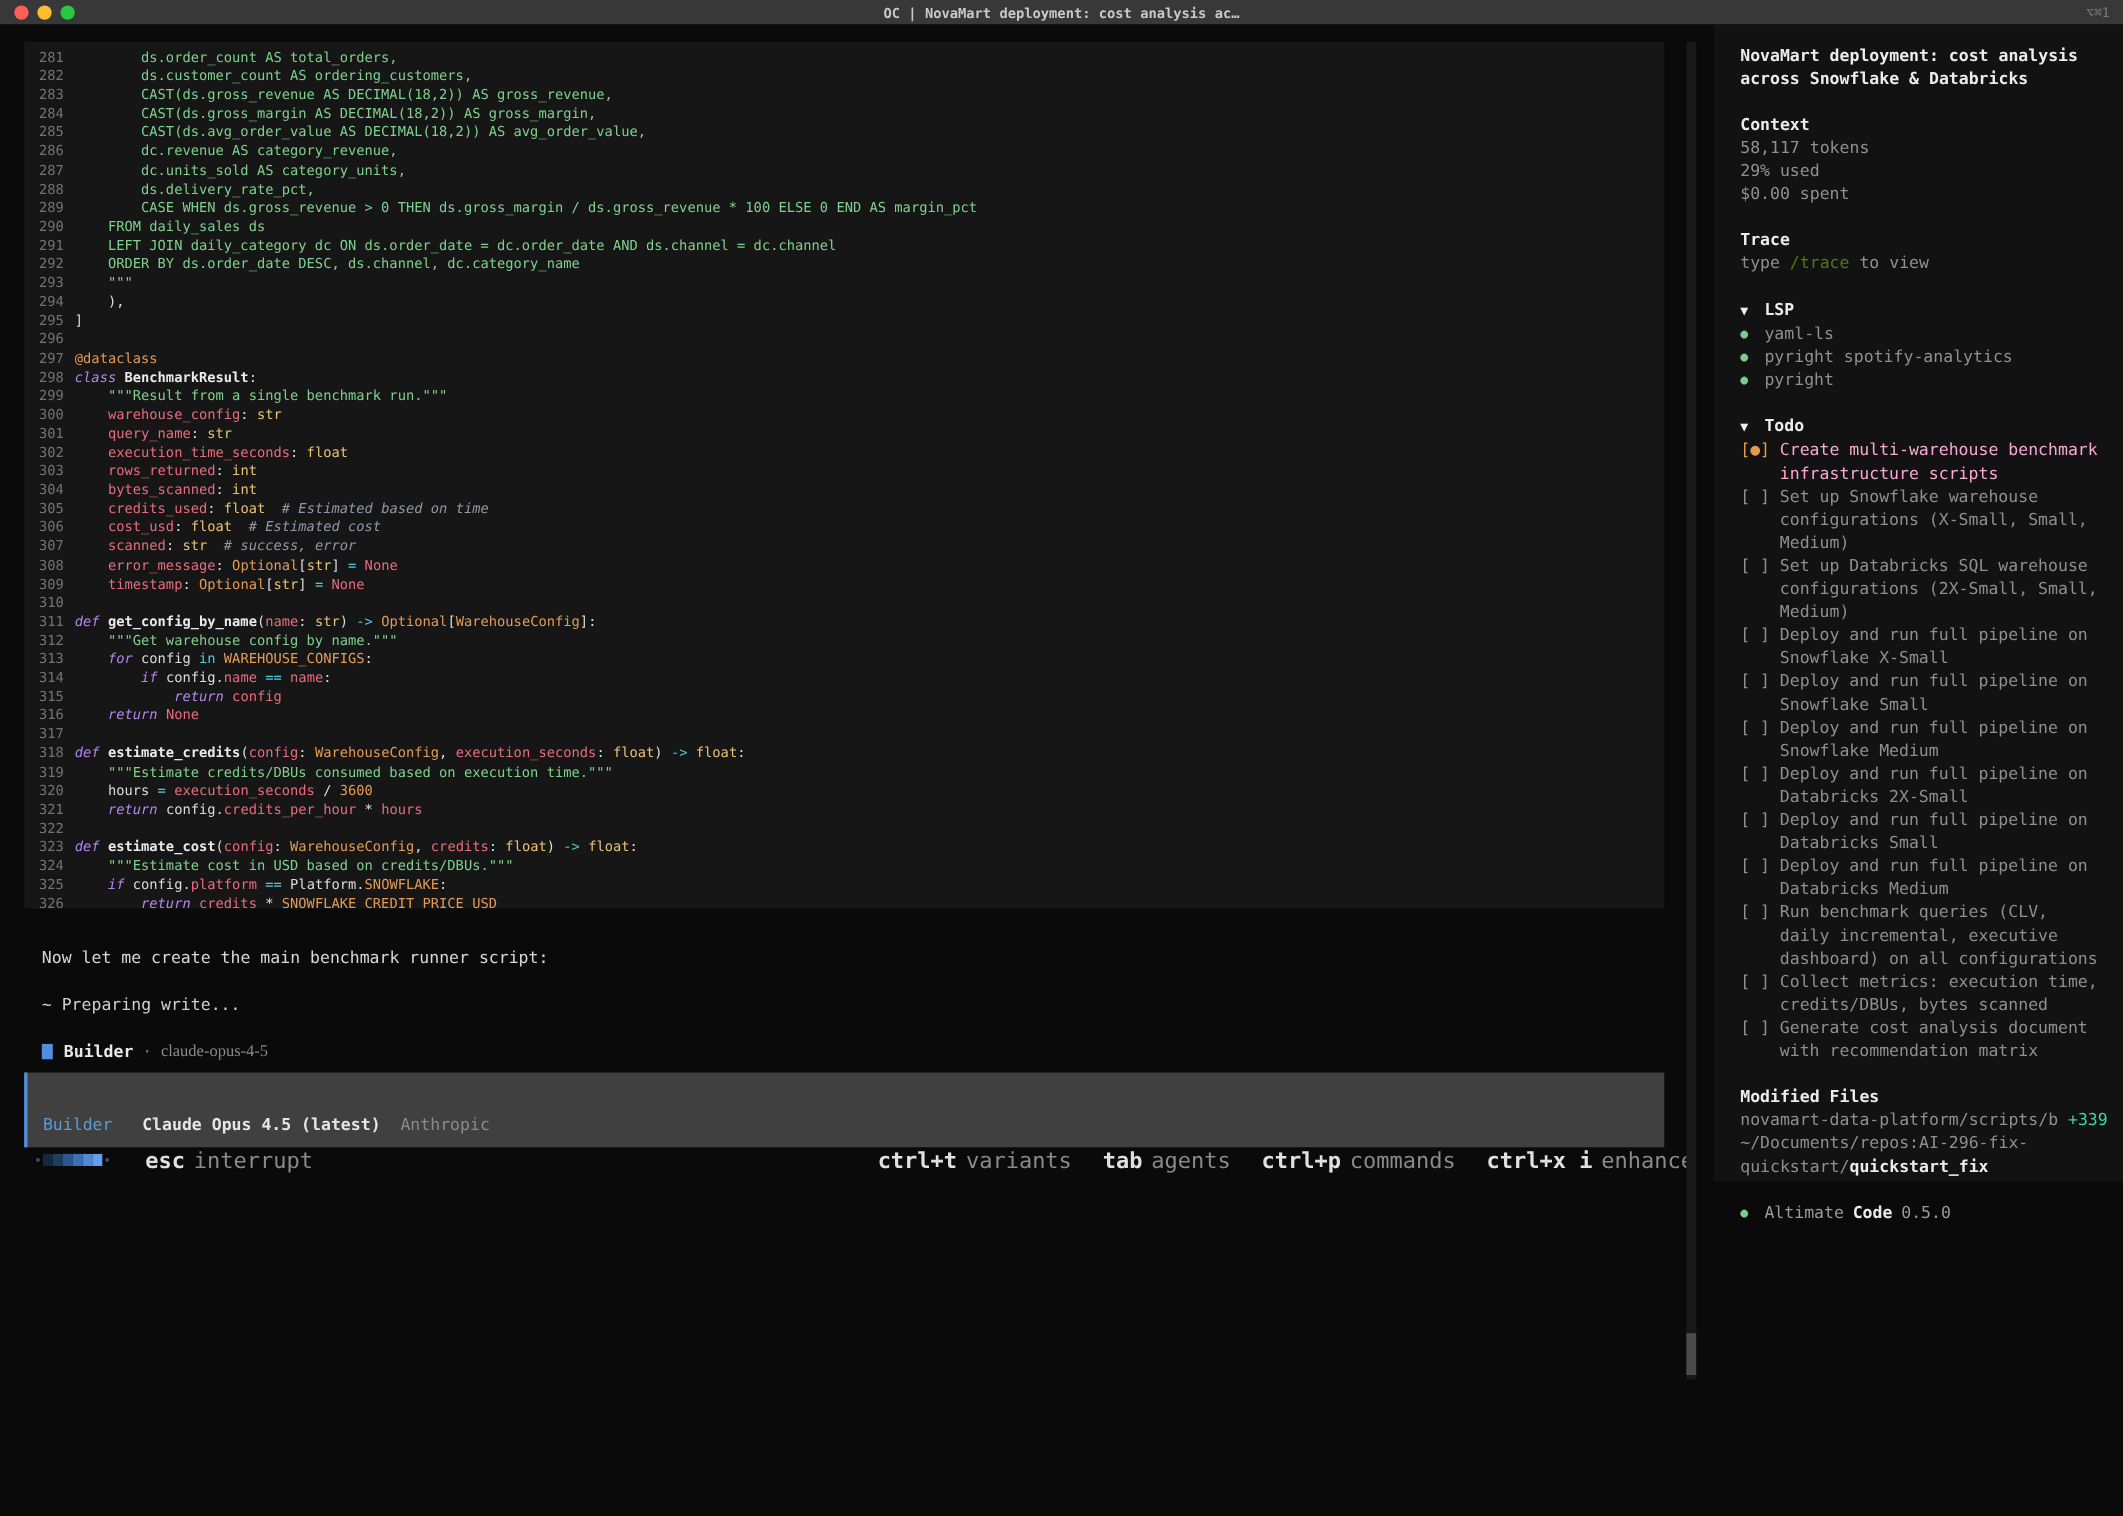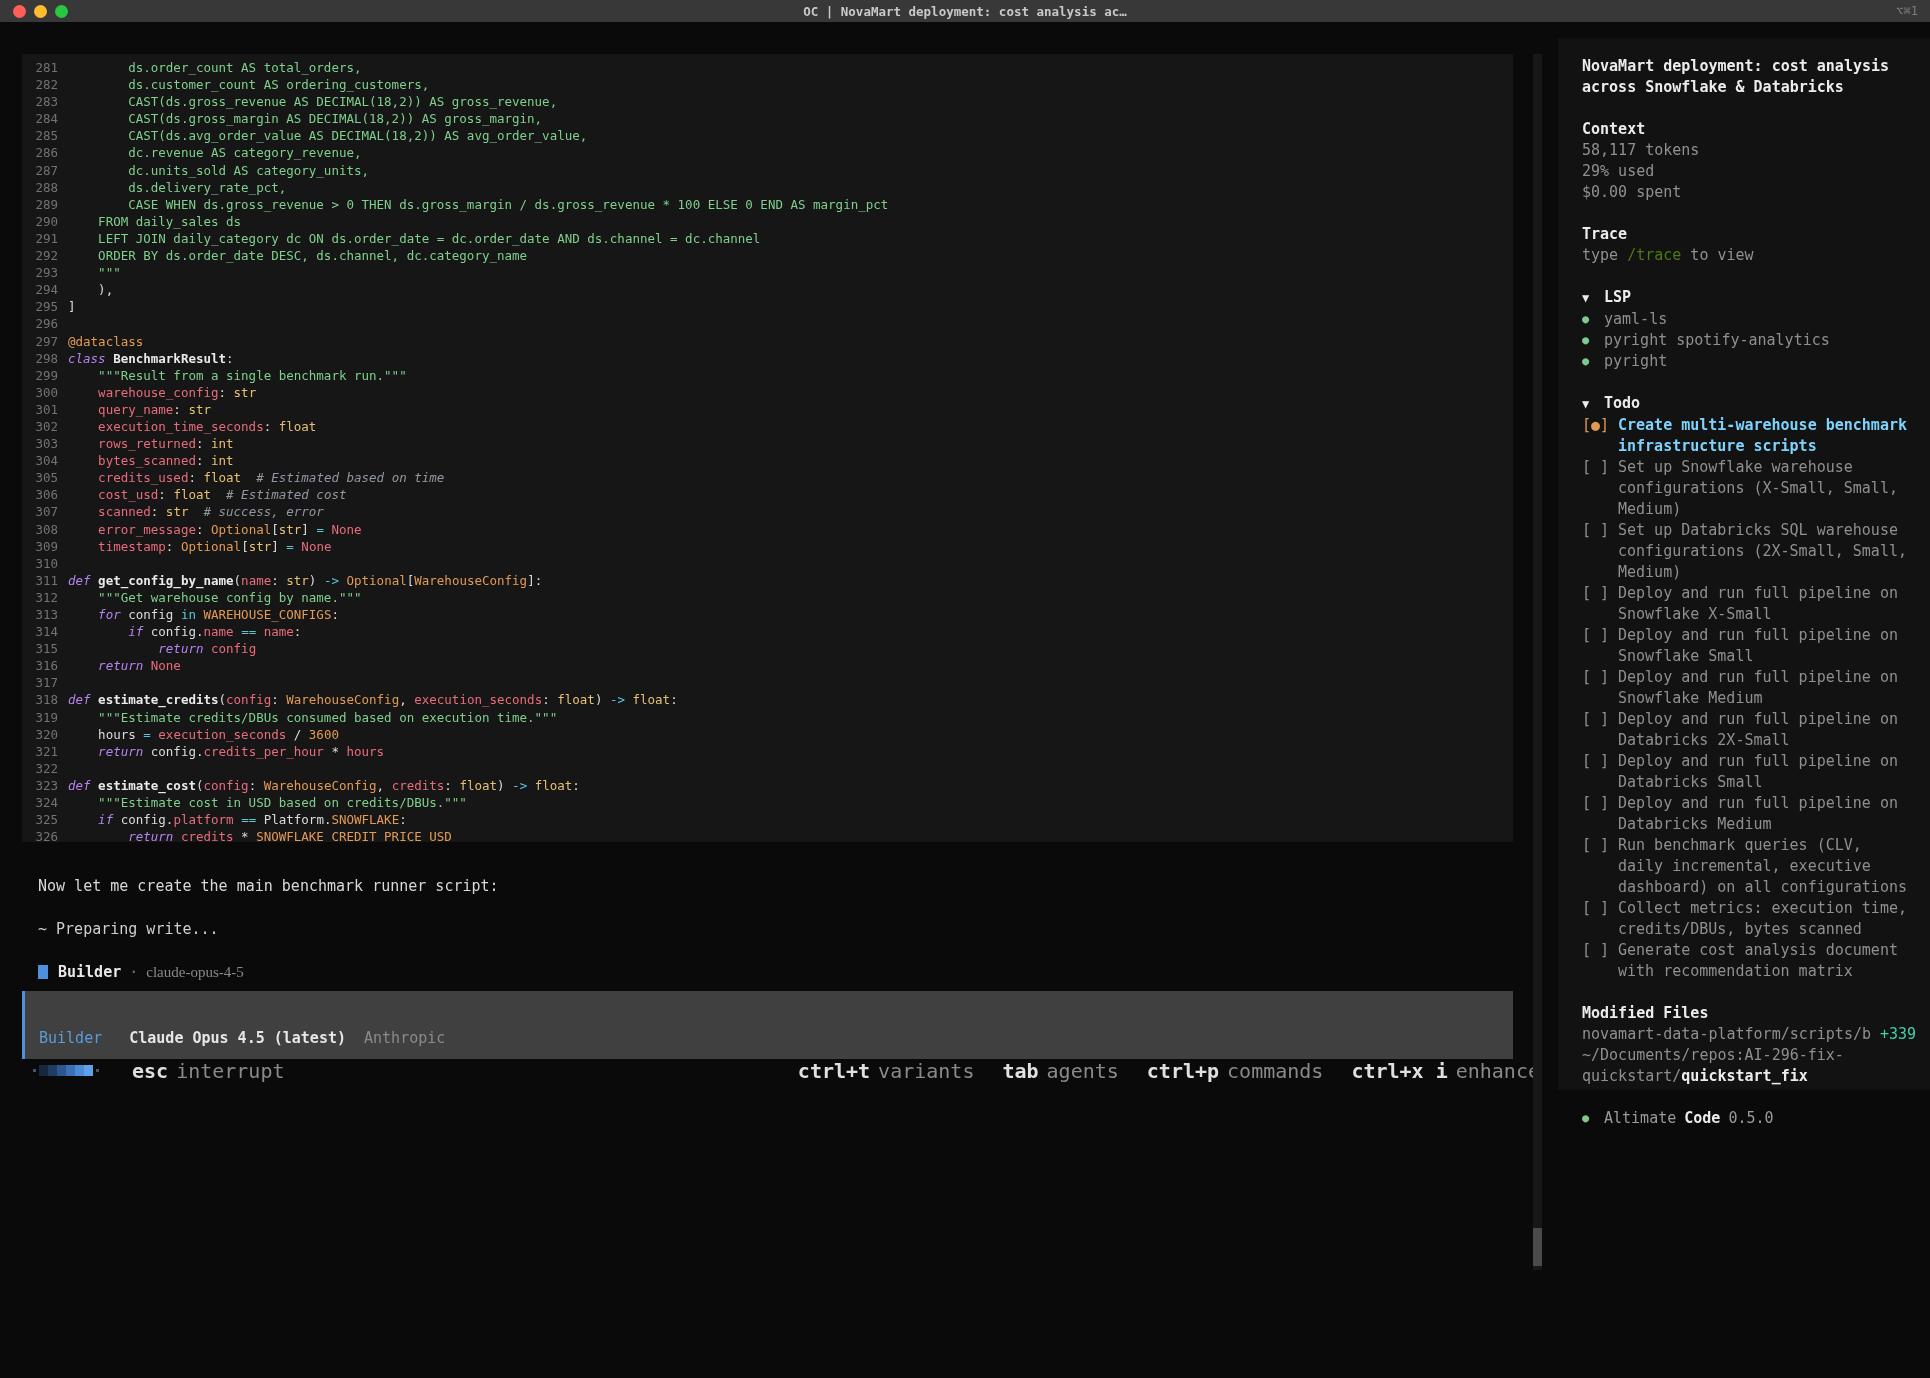--- a/index.html
+++ b/index.html
@@ -12,21 +12,21 @@
   .lights { display:flex; gap:8px; margin-left:13px; }
   .light { width:13px; height:13px; border-radius:50%; }
   .light.red { background:#ff5f57; }
   .light.yellow { background:#febc2e; }
   .light.green { background:#28c840; }
   .wtitle { position:absolute; left:0; right:0; text-align:center;
             color:#c9c9c9; font-size:12.5px; font-weight:bold; }
   .wshort { position:absolute; right:12px; color:#7d7d7d; font-size:12px; }
 
   
-  .app { display:flex; height:1052px;margin-top:16px; }
+  .app { display:flex; height:1052px; }
   .main { width:1558px; position:relative; display:flex; flex-direction:column; }
 
   
   .codepanel { margin:16px 45px 0 22px; height:1059px; background:#161616;
                padding-top:5px; overflow:hidden; }
   .code-line { display:flex; height:17.1px; line-height:17.1px;
                font-size:12.5px; white-space:pre; }
   .lnum { width:46px; text-align:right; padding-right:10px; color:#737373; flex:none; }
   .ltext { white-space:pre; }
   .tk-s  { color:#7fd08c; }
@@ -86,21 +86,21 @@
   .sb-line { color:#909090; }
   .trace-cmd { color:#4d7c0f; }
   .tri { color:#ececec; font-weight:bold; display:inline-block; width:22px; font-size:12px; }
   .lsp-row { display:flex; }
   .lsp-dot { color:#7dca8c; width:22px; flex:none; font-size:12px; line-height:21px; }
   .lsp-name { color:#8f8f8f; }
   .todo-row { display:flex; }
   .todo-box { width:36px; flex:none; color:#8f8f8f; white-space:pre; }
   .todo-text { width:291px; color:#8f8f8f; }
   .todo-row.active .todo-box { color:#e09a50; }
-  .todo-row.active .todo-text { color:#7dd3fc; font-weight:bold; }
+  .todo-row.active .todo-text { color:#f9a8d4; font-weight:normal; }
   .mod-file { color:#8f8f8f; }
   .mod-added { color:#3ed2ad; margin-left:9px; }
   .sb-spacer { flex:1; }
   .path-line { color:#8f8f8f; }
   .path-bold { color:#ececec; font-weight:bold; }
   .brand-row { margin-top:21px; display:flex; }
   .brand-dot { color:#7dca8c; width:22px; flex:none; font-size:12px; line-height:21px; }
   .brand-name { color:#9a9a9a; }
   .brand-bold { color:#ececec; font-weight:bold; margin:0 8px; }
   .brand-ver { color:#9a9a9a; }

